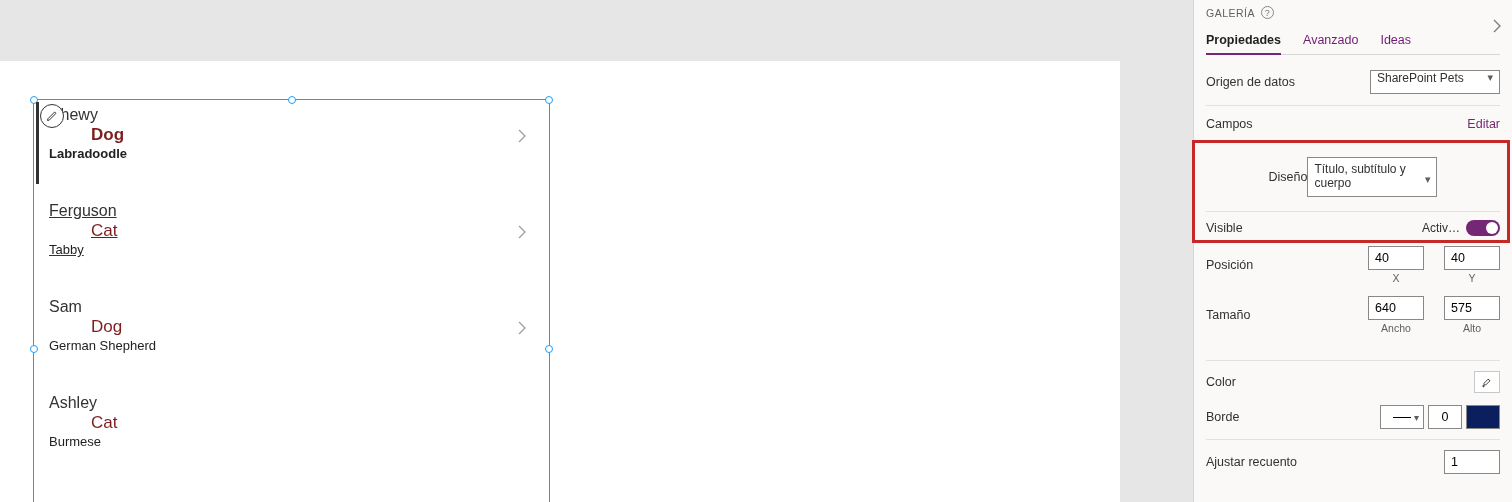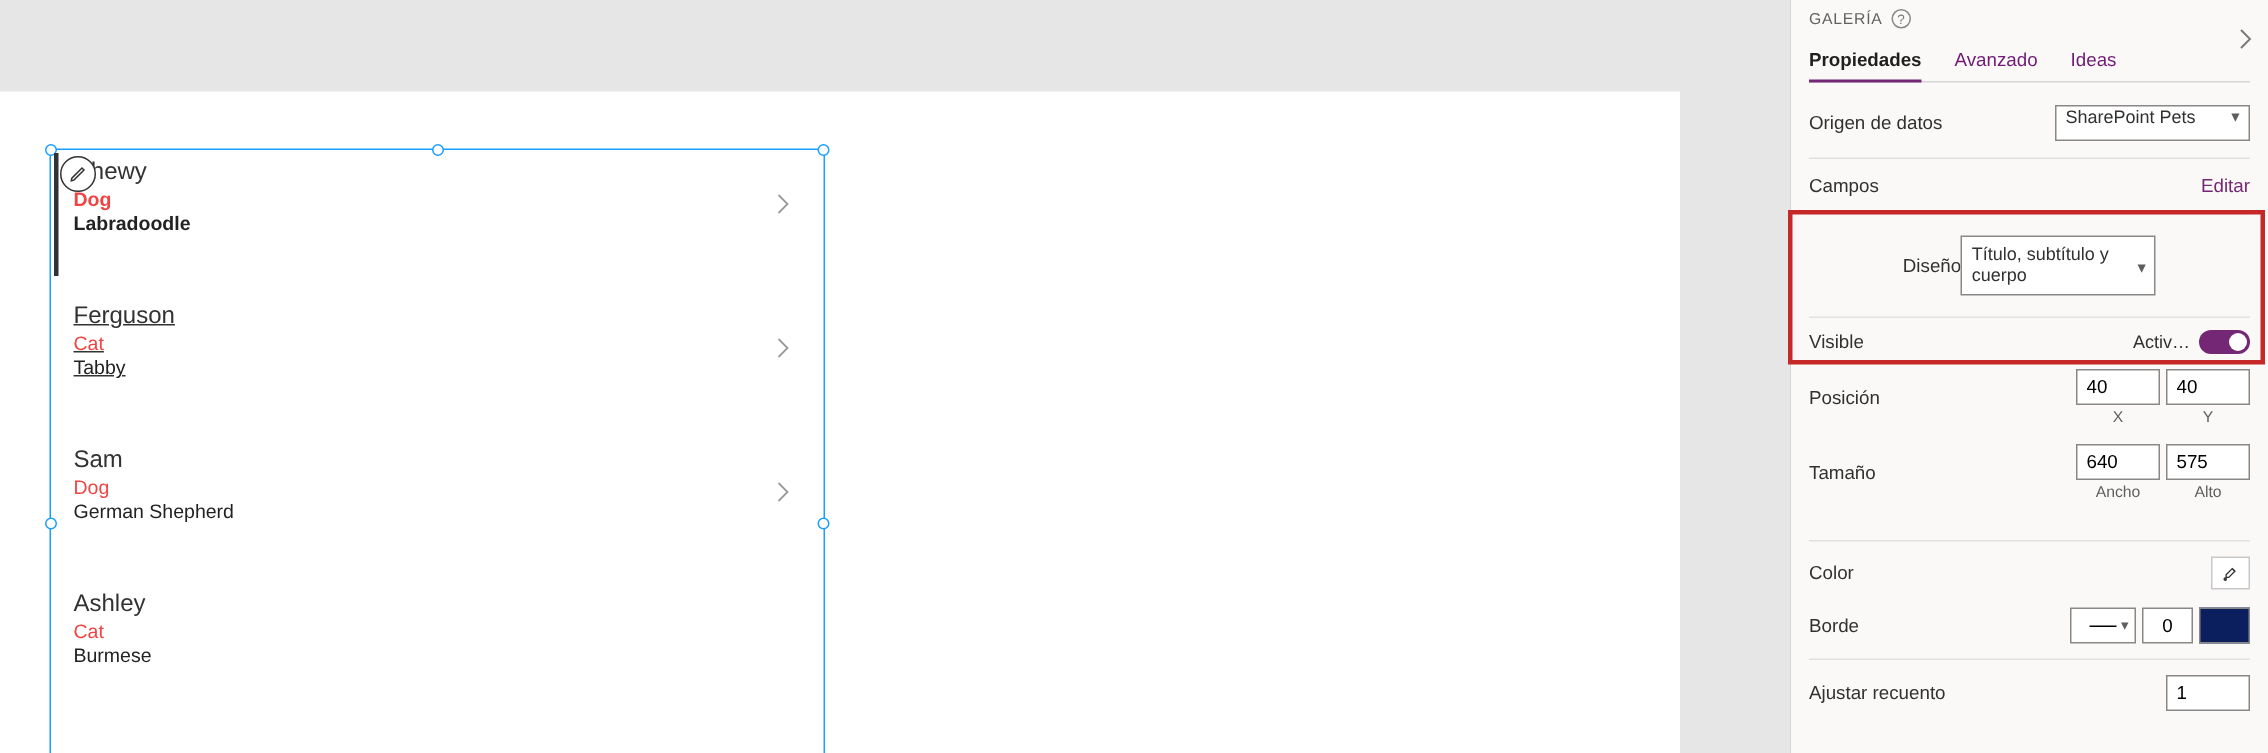--- a/index.html
+++ b/index.html
@@ -10,21 +10,21 @@
   .sel-handle { position: absolute; width: 8px; height: 8px; background: #fff; border: 1px solid #1a9fff; border-radius: 50%; }
   .h-tl { left: -4px; top: -4px; }
   .h-tm { left: calc(50% - 4px); top: -4px; }
   .h-tr { right: -4px; top: -4px; }
   .h-ml { left: -4px; top: 245px; }
   .h-mr { right: -4px; top: 245px; }
   .pencil-badge { position: absolute; left: 6px; top: 4px; width: 24px; height: 24px; border: 1.5px solid #333; border-radius: 50%; display:flex; align-items:center; justify-content:center; background:#fff; z-index: 3; }
   .pencil-badge svg { width: 12px; height: 12px; }
   .gallery-item { position: absolute; left: 2px; right: 2px; padding: 6px 10px 8px 13px; }
   .gallery-item .title { font-size: 16px; color: #323232; font-weight: 400; }
-  .gallery-item .sub { font-size: 13px; color: #ef4444; margin-top: 1px; }
+  .gallery-item .sub { font-size: 17px; color: #7f1d1d; margin-top: 1px; margin-left: 42px; }
   .gallery-item .body { font-size: 13px; color: #222; margin-top: 1px; }
   .gallery-item.selected { }
   .gallery-item.selected .accent { position:absolute; left:0; top:2px; bottom:2px; width:3px; background:#323232; }
   .gallery-item .chev { position:absolute; right:20px; top:28px; color:#9a9a9a; }
 
   
   .panel { position: absolute; right: 0; top: 0; width: 319px; bottom: 0; background: #faf9f8; border-left: 1px solid #d6d6d6; font-size: 12.5px; color: #323130; }
   .panel-inner { padding: 6px 12px 0 12px; }
   .panel-section-title { font-size: 10.5px; letter-spacing: .5px; color: #616161; display:flex; align-items:center; gap:6px; }
   .help-circle { width:13px; height:13px; border:1px solid #888; border-radius:50%; display:inline-flex; align-items:center; justify-content:center; font-size:9px; color:#777; }
@@ -40,21 +40,21 @@
   .select { width:130px; height:24px; border:1px solid #8a8886; background:#fff; display:flex; align-items:flex-start; justify-content:space-between; padding:0 6px; font-size:12px; cursor:pointer; }
   .select.wide { width:130px; height:40px; align-items:flex-start; padding-top:4px; line-height:14px; }
   .select .chev-d { color:#605e5c; font-size:11px; }
   .link-edit { color:#742774; font-size:12.5px; cursor:pointer; }
 
   .toggle-row { display:flex; align-items:center; gap:6px; }
   .toggle { width:34px; height:16px; border-radius:10px; background:#742774; position:relative; }
   .toggle .knob { position:absolute; right:2px; top:2px; width:12px; height:12px; background:#fff; border-radius:50%; }
   .toggle-label { font-size:12px; color:#323130; max-width:40px; overflow:hidden; text-overflow:ellipsis; white-space:nowrap; }
 
-  .num-pair { display:flex; gap:4px; }
+  .num-pair { display:flex; gap:20px; }
   .num-input { width:56px; height:24px; border:1px solid #8a8886; background:#fff; text-align:left; padding:0 6px; font-size:12.5px; }
   .num-sub { font-size:10.5px; color:#605e5c; text-align:center; margin-top:2px; }
   .num-col { display:flex; flex-direction:column; align-items:center; }
 
   .border-controls { display:flex; align-items:center; gap:4px; }
   .border-style { width:44px; height:24px; border:1px solid #8a8886; background:#fff; display:flex; align-items:center; justify-content:center; position:relative; }
   .border-style .line { width:18px; height:1px; background:#000; }
   .border-style .chev-d { position:absolute; right:4px; font-size:10px; color:#605e5c; }
   .border-width { width:34px; height:24px; border:1px solid #8a8886; background:#fff; text-align:center; font-size:12.5px; }
   .border-color { width:34px; height:24px; border:1px solid #8a8886; background:#0b1e5e; }

